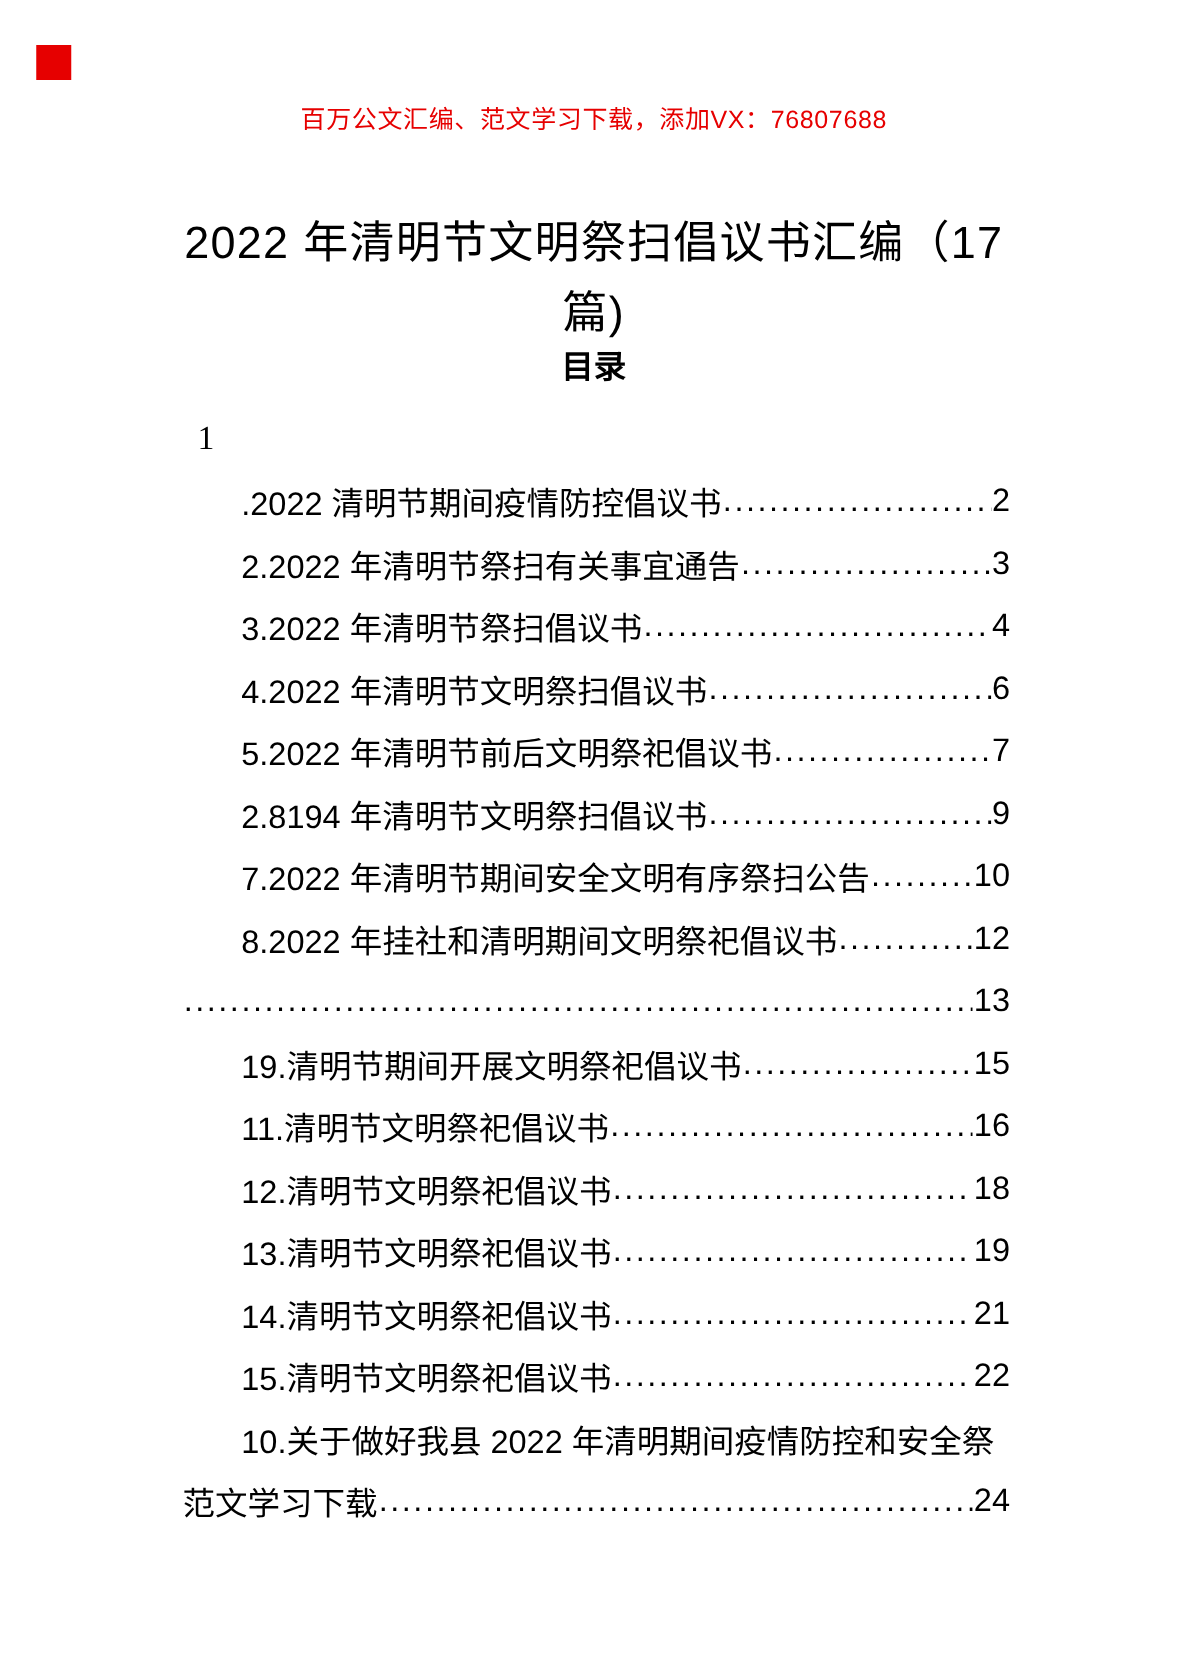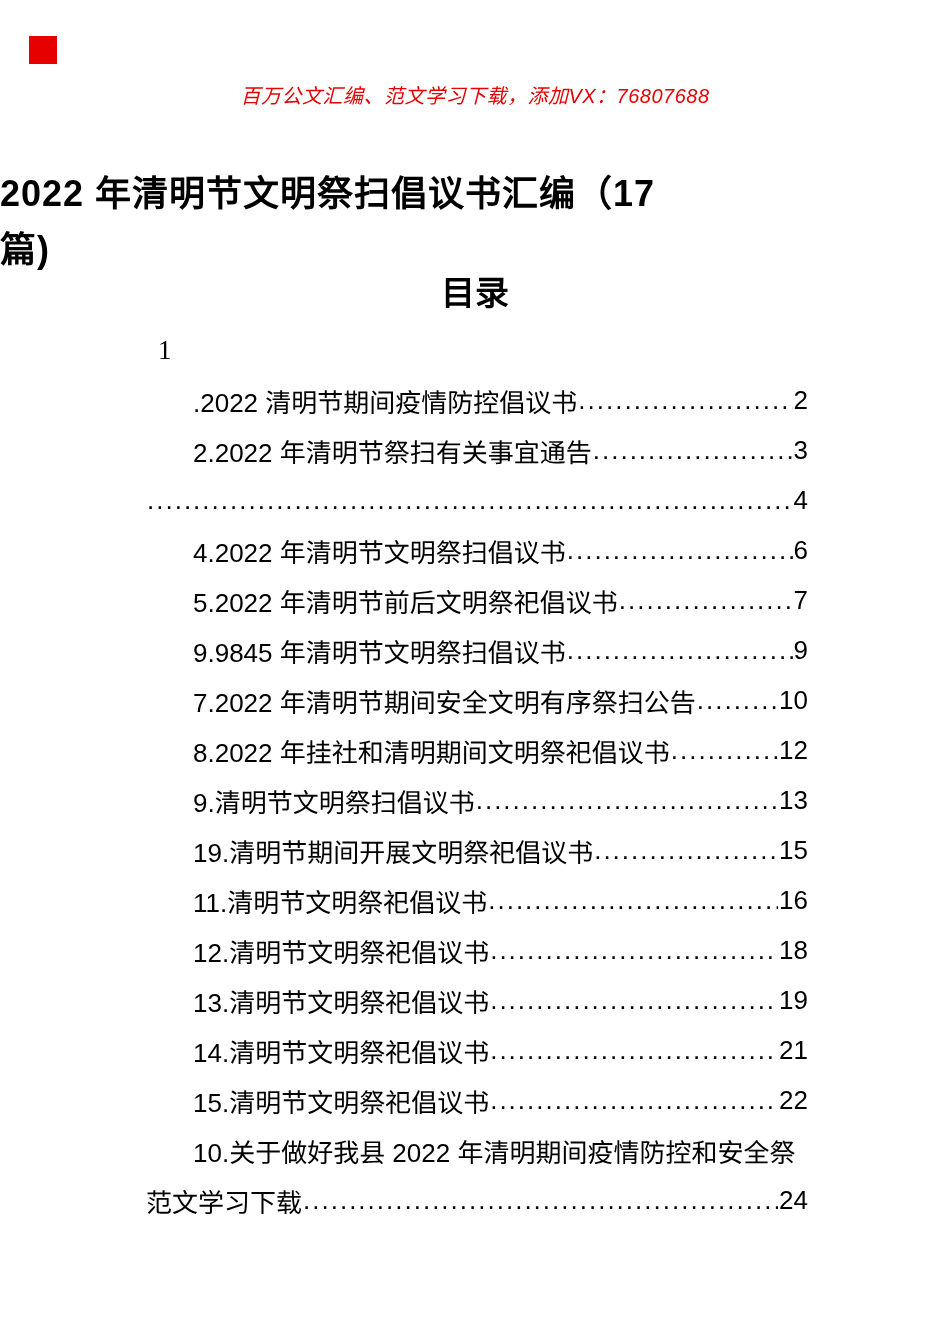--- a/index.html
+++ b/index.html
@@ -27,40 +27,40 @@
     position: absolute;
     top: 82px;
     left: 0;
     width: 100%;
     text-align: center;
     font-size: 20px;
     line-height: 28px;
     color: var(--accent, #e60000);
     white-space: nowrap;
     letter-spacing: 0.5px;
-    font-style: italic;
   }
   .title {
     position: absolute;
     top: 166px;
     left: 0;
     width: 100%;
-    font-weight: 700;
+    text-align: center;
+    font-weight: 400;
     font-size: 36px;
     line-height: 56px;
     letter-spacing: 1px;
   }
   .toc-heading {
     position: absolute;
     top: 272px;
     left: 0;
     width: 100%;
     text-align: center;
     font-weight: 900;
-    font-size: 34px;
+    font-size: 26px;
     line-height: 42px;
   }
   .toc {
     position: absolute;
     top: 325px;
     left: 146px;
     width: 662px;
     font-size: 26px;
   }
   .toc-row {
@@ -116,50 +116,50 @@
       <span class="label">.2022 清明节期间疫情防控倡议书</span>
       <span class="dots">......................................................................................................................................................</span>
       <span class="pg">2</span>
     </div>
     <div class="toc-row indent">
       <span class="label">2.2022 年清明节祭扫有关事宜通告</span>
       <span class="dots">......................................................................................................................................................</span>
       <span class="pg">3</span>
     </div>
     <div class="toc-row indent">
+      <span class="label">3.2022 年清明节祭扫倡议书</span>
       <span class="dots">......................................................................................................................................................</span>
       <span class="pg">4</span>
     </div>
     <div class="toc-row indent">
       <span class="label">4.2022 年清明节文明祭扫倡议书</span>
       <span class="dots">......................................................................................................................................................</span>
       <span class="pg">6</span>
     </div>
     <div class="toc-row indent">
       <span class="label">5.2022 年清明节前后文明祭祀倡议书</span>
       <span class="dots">......................................................................................................................................................</span>
       <span class="pg">7</span>
     </div>
     <div class="toc-row indent">
-      <span class="label">9.9845 年清明节文明祭扫倡议书</span>
+      <span class="label">2.8194 年清明节文明祭扫倡议书</span>
       <span class="dots">......................................................................................................................................................</span>
       <span class="pg">9</span>
     </div>
     <div class="toc-row indent">
       <span class="label">7.2022 年清明节期间安全文明有序祭扫公告</span>
       <span class="dots">......................................................................................................................................................</span>
       <span class="pg">10</span>
     </div>
     <div class="toc-row indent">
       <span class="label">8.2022 年挂社和清明期间文明祭祀倡议书</span>
       <span class="dots">......................................................................................................................................................</span>
       <span class="pg">12</span>
     </div>
     <div class="toc-row indent">
-      <span class="label">9.清明节文明祭扫倡议书</span>
       <span class="dots">......................................................................................................................................................</span>
       <span class="pg">13</span>
     </div>
     <div class="toc-row indent">
       <span class="label">19.清明节期间开展文明祭祀倡议书</span>
       <span class="dots">......................................................................................................................................................</span>
       <span class="pg">15</span>
     </div>
     <div class="toc-row indent">
       <span class="label">11.清明节文明祭祀倡议书</span>

